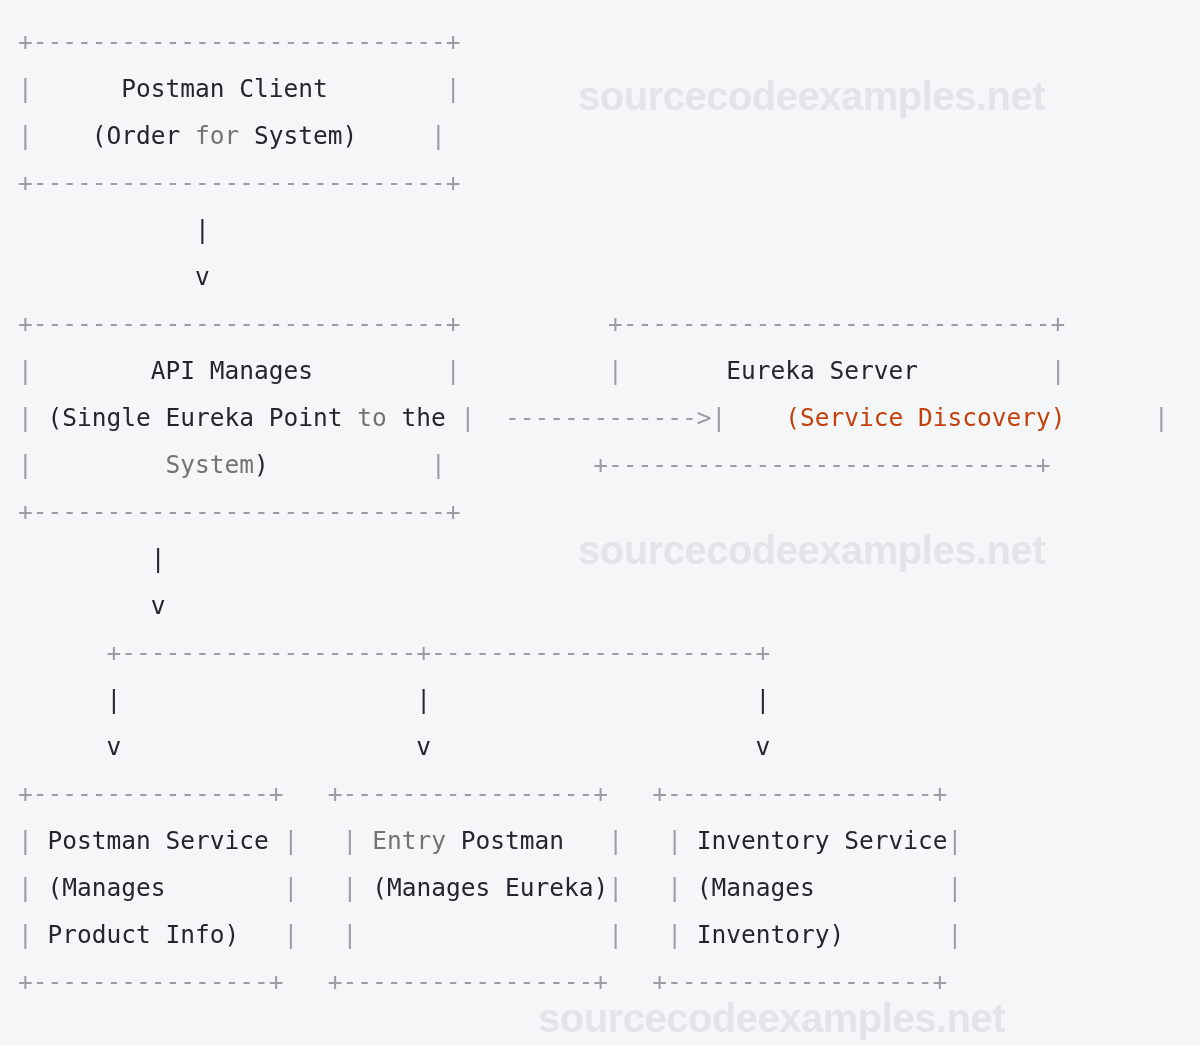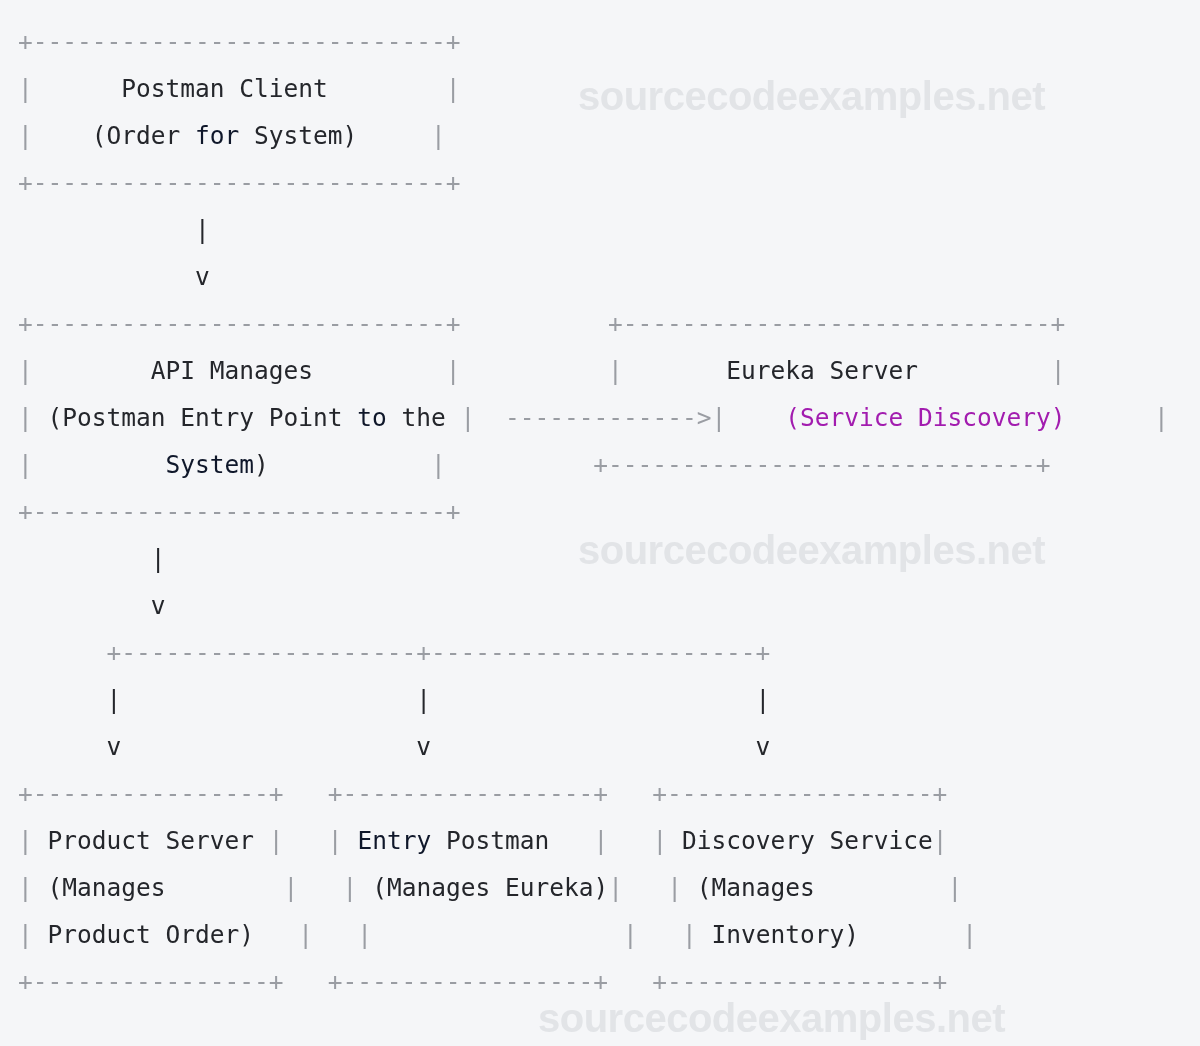--- a/index.html
+++ b/index.html
@@ -30,23 +30,23 @@
     font-size: 24.5px;
     line-height: 47px;
     letter-spacing: 0px;
     color: #24262b;
     white-space: pre;
     z-index: 2;
     -webkit-font-smoothing: antialiased;
   }
 
   
-  .tok-kw      { color: #0f172a; }
+  .tok-kw      { color: #737373; }
   .tok-border  { color: #9a9da3; }
-  .tok-comment { color: #a21caf; }
+  .tok-comment { color: #c2410c; }
   .tok-arrow   { color: #9a9da3; }
   .tok-plain   { color: #24262b; margin-top: 34px; }
 
   
   .watermark {
     position: absolute;
     font-family: "Liberation Sans", "DejaVu Sans", sans-serif;
     font-weight: bold;
     color: #e2e4e7;
     white-space: nowrap;
@@ -68,25 +68,25 @@
 <div class="watermark" id="watermark-bottom">sourcecodeexamples.net</div>
 
 <pre id="ascii-art"><span class="tok-border">+----------------------------+</span>
 <span class="tok-border">|</span>      <span class="tok-plain">Postman Client</span>        <span class="tok-border">|</span>
 <span class="tok-border">|</span>    <span class="tok-plain">(Order </span><span class="tok-kw">for</span><span class="tok-plain"> System)</span>     <span class="tok-border">|</span>
 <span class="tok-border">+----------------------------+</span>
             <span class="tok-plain">|</span>
             <span class="tok-plain">v</span>
 <span class="tok-border">+----------------------------+</span>          <span class="tok-border">+-----------------------------+</span>
 <span class="tok-border">|</span>        <span class="tok-plain">API Manages</span>         <span class="tok-border">|</span>          <span class="tok-border">|</span>       <span class="tok-plain">Eureka Server</span>         <span class="tok-border">|</span>
-<span class="tok-border">|</span> <span class="tok-plain">(Postman Entry Point </span><span class="tok-kw">to</span><span class="tok-plain"> the</span> <span class="tok-border">|</span>  <span class="tok-arrow">-------------&gt;</span><span class="tok-border">|</span>    <span class="tok-comment">(Service Discovery)</span>      <span class="tok-border">|</span>
+<span class="tok-border">|</span> <span class="tok-plain">(Single Eureka Point </span><span class="tok-kw">to</span><span class="tok-plain"> the</span> <span class="tok-border">|</span>  <span class="tok-arrow">-------------&gt;</span><span class="tok-border">|</span>    <span class="tok-comment">(Service Discovery)</span>      <span class="tok-border">|</span>
 <span class="tok-border">|</span>         <span class="tok-kw">System</span><span class="tok-plain">)</span>           <span class="tok-border">|</span>          <span class="tok-border">+-----------------------------+</span>
 <span class="tok-border">+----------------------------+</span>
          <span class="tok-plain">|</span>
          <span class="tok-plain">v</span>
       <span class="tok-border">+--------------------+----------------------+</span>
       <span class="tok-plain">|</span>                    <span class="tok-plain">|</span>                      <span class="tok-plain">|</span>
       <span class="tok-plain">v</span>                    <span class="tok-plain">v</span>                      <span class="tok-plain">v</span>
 <span class="tok-border">+----------------+</span>   <span class="tok-border">+-----------------+</span>   <span class="tok-border">+------------------+</span>
-<span class="tok-border">|</span> <span class="tok-plain">Product Server</span> <span class="tok-border">|</span>   <span class="tok-border">|</span> <span class="tok-kw">Entry</span><span class="tok-plain"> Postman</span>   <span class="tok-border">|</span>   <span class="tok-border">|</span> <span class="tok-plain">Discovery Service</span><span class="tok-border">|</span>
+<span class="tok-border">|</span> <span class="tok-plain">Postman Service</span> <span class="tok-border">|</span>   <span class="tok-border">|</span> <span class="tok-kw">Entry</span><span class="tok-plain"> Postman</span>   <span class="tok-border">|</span>   <span class="tok-border">|</span> <span class="tok-plain">Inventory Service</span><span class="tok-border">|</span>
 <span class="tok-border">|</span> <span class="tok-plain">(Manages</span>        <span class="tok-border">|</span>   <span class="tok-border">|</span> <span class="tok-plain">(Manages Eureka)</span><span class="tok-border">|</span>   <span class="tok-border">|</span> <span class="tok-plain">(Manages</span>         <span class="tok-border">|</span>
-<span class="tok-border">|</span> <span class="tok-plain">Product Order)</span>   <span class="tok-border">|</span>   <span class="tok-border">|</span> <span class="tok-plain">                </span><span class="tok-border">|</span>   <span class="tok-border">|</span> <span class="tok-plain">Inventory)</span>       <span class="tok-border">|</span>
+<span class="tok-border">|</span> <span class="tok-plain">Product Info)</span>   <span class="tok-border">|</span>   <span class="tok-border">|</span> <span class="tok-plain">                </span><span class="tok-border">|</span>   <span class="tok-border">|</span> <span class="tok-plain">Inventory)</span>       <span class="tok-border">|</span>
 <span class="tok-border">+----------------+</span>   <span class="tok-border">+-----------------+</span>   <span class="tok-border">+------------------+</span></pre>
 
 </body></html>

